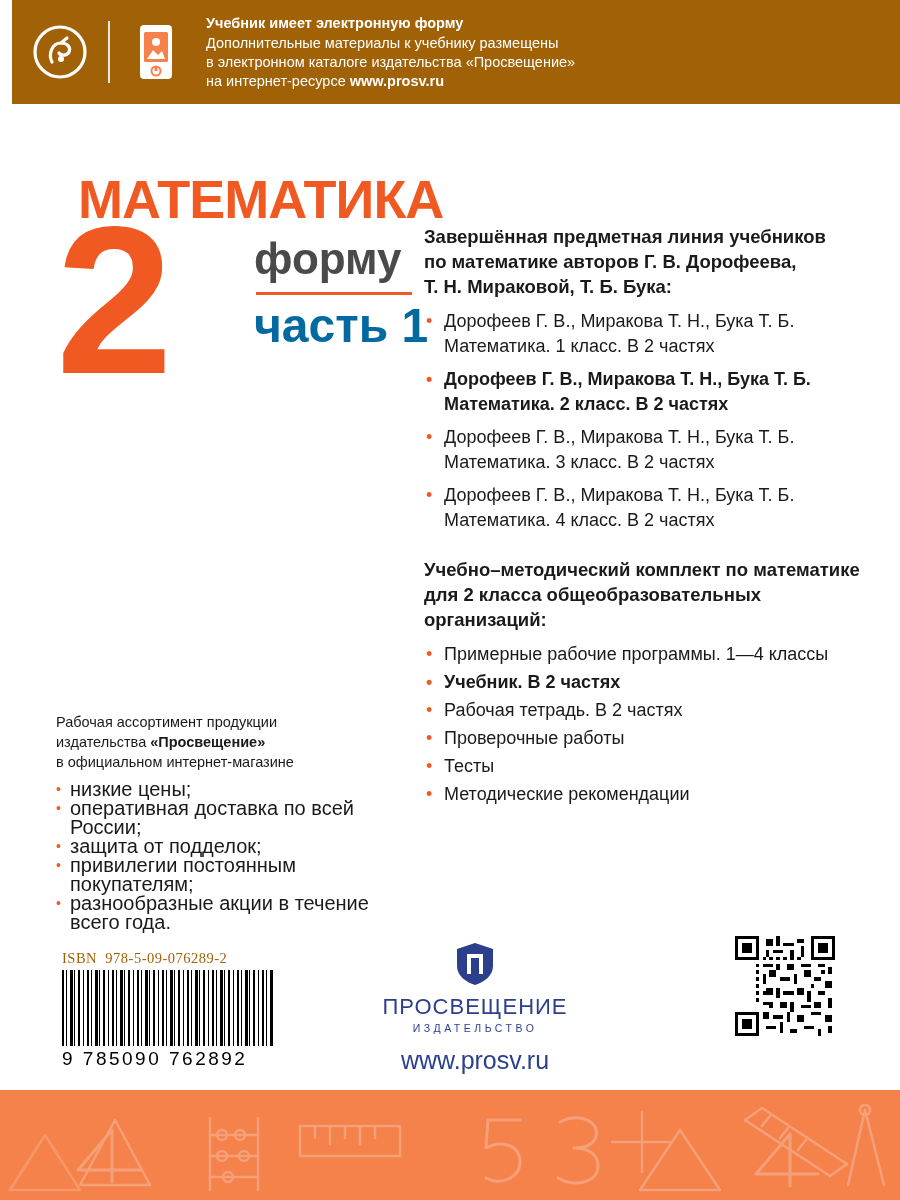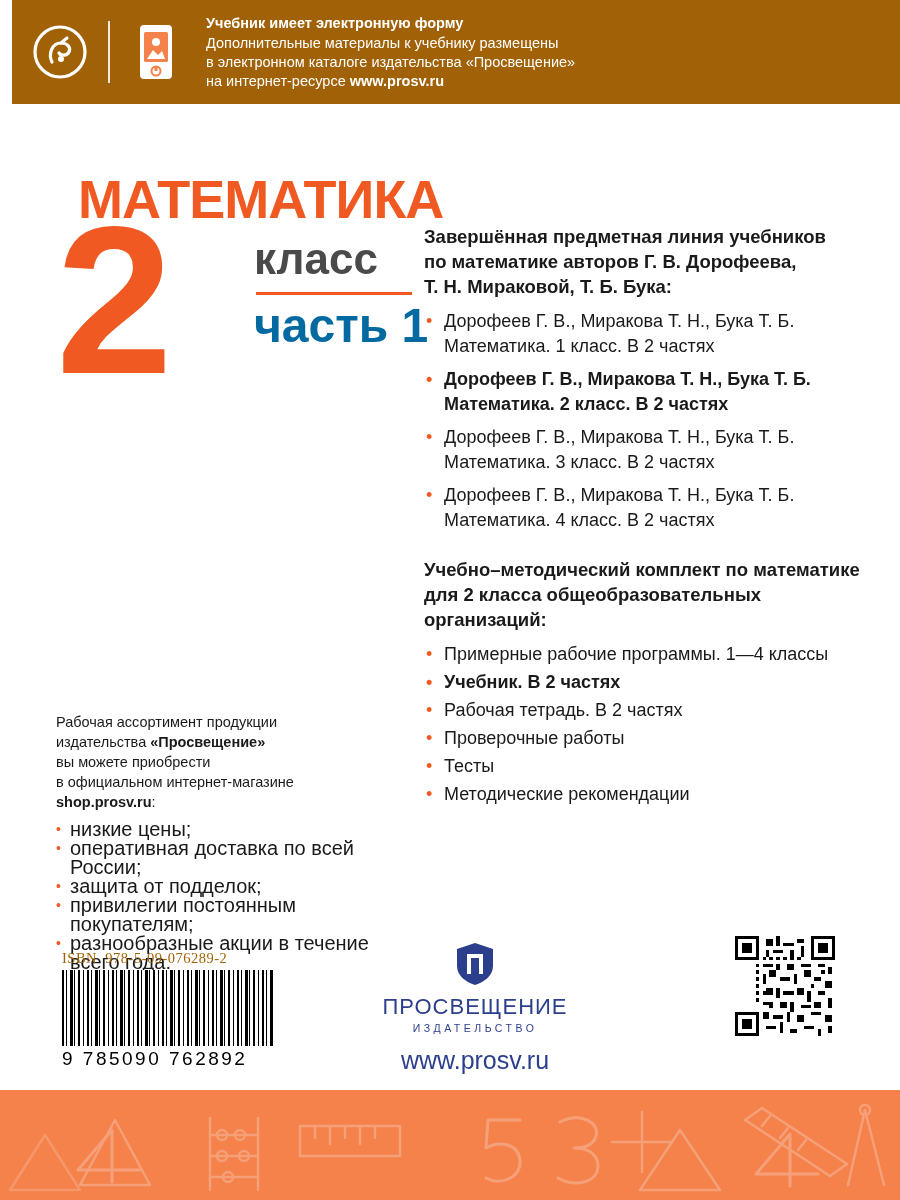--- a/index.html
+++ b/index.html
@@ -335,21 +335,21 @@
     <span class="b-line">в электронном каталоге издательства «Просвещение»</span>
     <span class="b-line"><span>на интернет-ресурсе </span><span class="b-strong">www.prosv.ru</span></span>
   </div>
 </div>
 
 <div class="page">
 
   <div class="title-block">
     <div class="math-title">МАТЕМАТИКА</div>
     <div class="big-two">2</div>
-    <div class="klass">класс</div>
+    <div class="klass">форму</div>
     <div class="part-rule"></div>
     <div class="chast">часть 1</div>
   </div>
 
   <div class="right-col">
 
     <div class="rc-head">
       <span>Завершённая предметная линия учебников</span><br>
       <span>по математике  авторов Г. В. Дорофеева,</span><br>
       <span>Т. Н. Мираковой, Т. Б. Бука:</span>
@@ -385,23 +385,21 @@
       <li>Рабочая тетрадь. В 2 частях</li>
       <li>Проверочные работы</li>
       <li>Тесты</li>
       <li>Методические рекомендации</li>
     </ul>
   </div>
 
   <div class="shop-block">
     <span class="ln">Рабочая ассортимент продукции</span>
     <span class="ln"><span>издательства </span><span class="bold">«Просвещение»</span></span>
-    <span class="ln">вы можете приобрести</span>
     <span class="ln">в официальном интернет-магазине</span>
-    <span class="ln"><span class="bold">shop.prosv.ru</span><span>:</span></span>
 
     <ul class="shop-list">
       <li>низкие цены;</li>
       <li>оперативная доставка по всей России;</li>
       <li>защита от подделок;</li>
       <li>привилегии постоянным покупателям;</li>
       <li>разнообразные акции в течение всего года.</li>
     </ul>
   </div>
 

